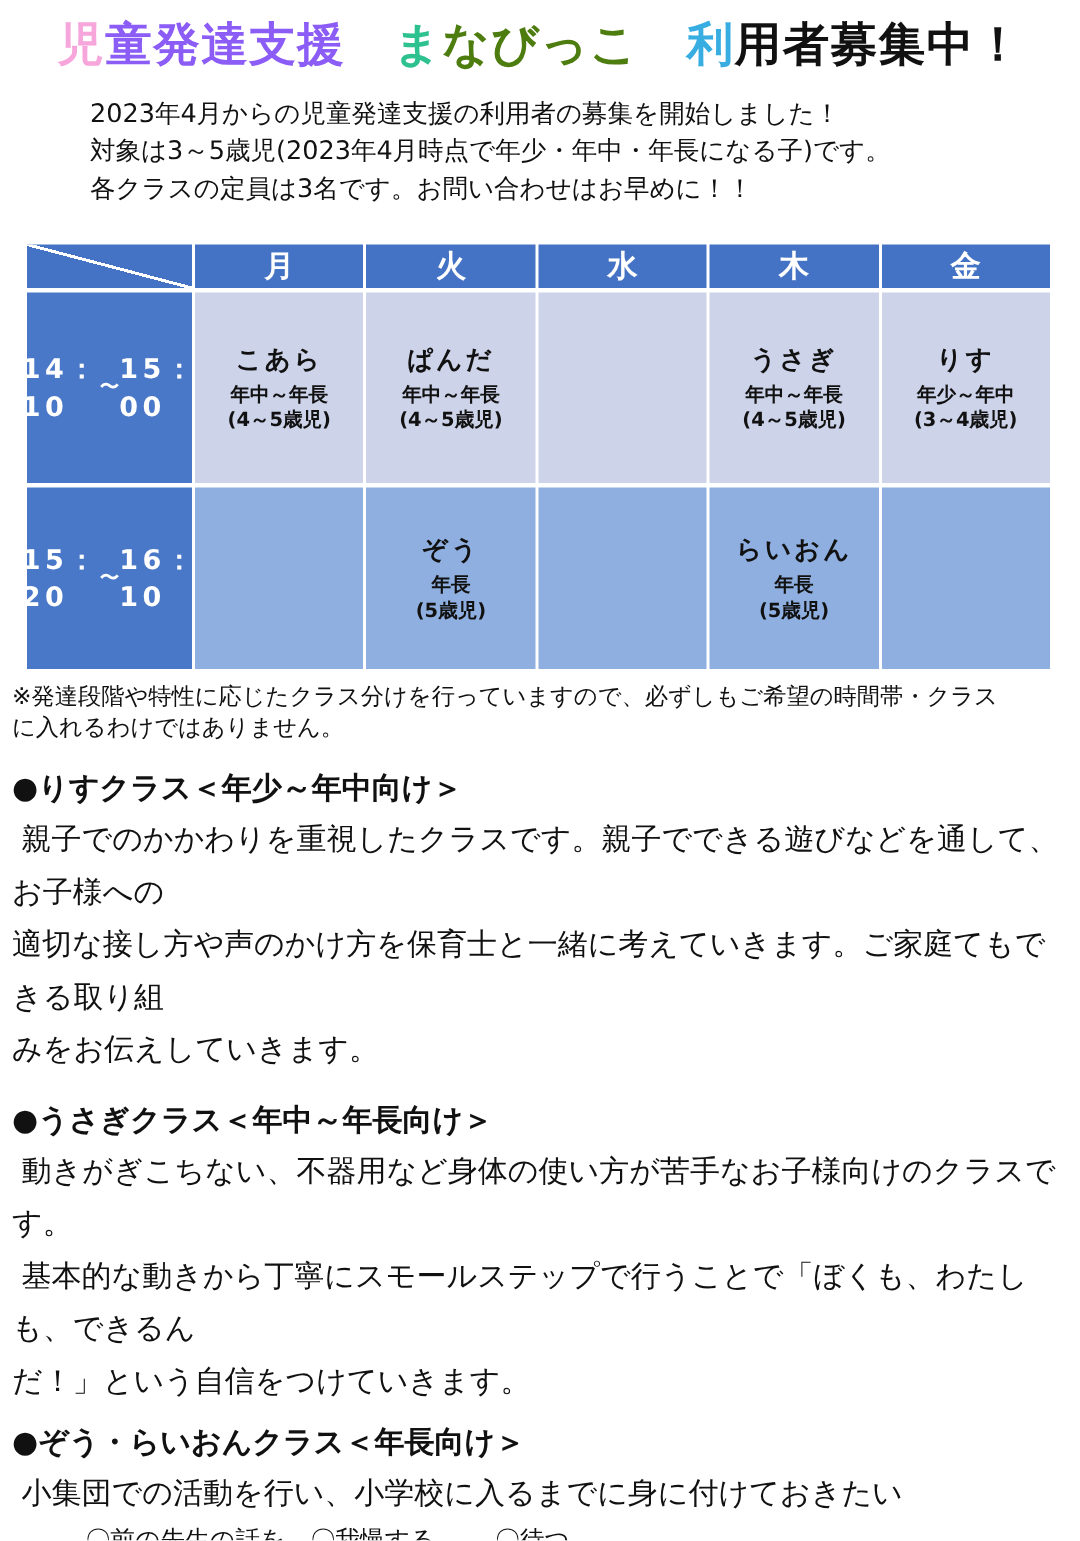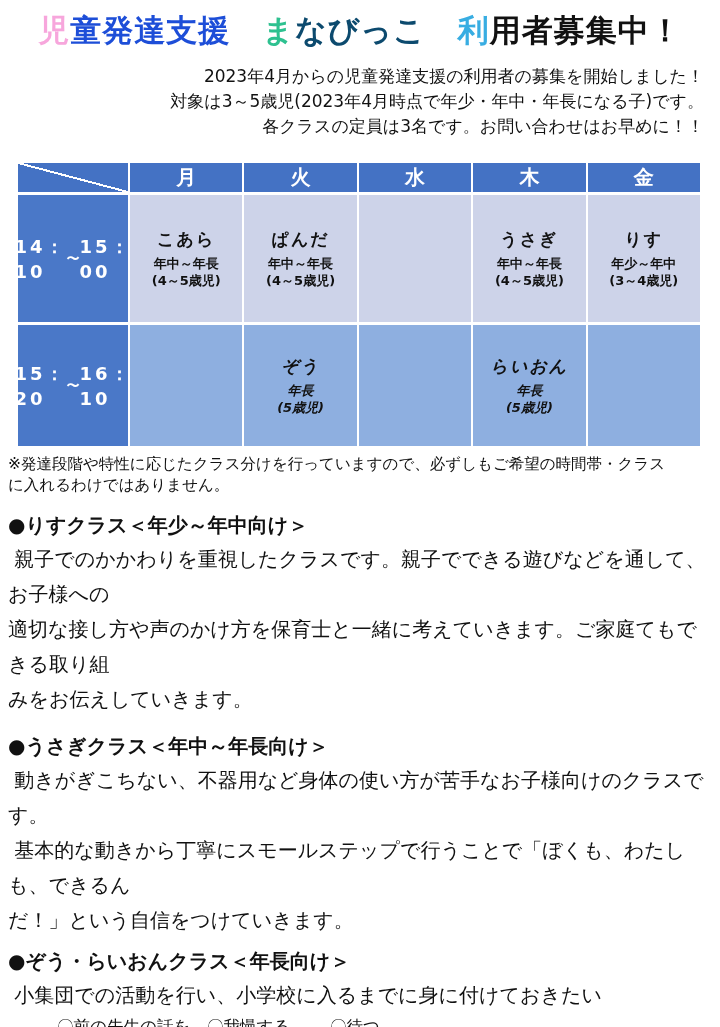--- a/index.html
+++ b/index.html
@@ -13,21 +13,21 @@
   }
   .title {
     margin:0; padding-top:10px;
     text-align:center;
     font-size:31px; font-weight:800;
     letter-spacing:1px; line-height:40px;
     white-space:nowrap;
   }
   .intro {
     margin:14px 16px 0 60px;
-    font-size:17px; line-height:25px;text-align:right;
+    font-size:17px; line-height:25px;
   }
   .intro .line { display:block; }
 
   
   .schedule {
     margin:24px 20px 0 18px;
     display:grid;
     grid-template-columns:110px repeat(5, 1fr);
     grid-template-rows:29px 127px 121px;
     gap:3px 2px;
@@ -48,21 +48,21 @@
     color:#fff;
     display:flex; flex-direction:row; align-items:center; justify-content:center;
     font-size:18px; font-weight:600; letter-spacing:3px; line-height:25px;
   }
   .time .tilde { font-size:13px; line-height:15px; letter-spacing:0; }
   .slot {
     display:flex; flex-direction:column; justify-content:center;
     text-align:center;
   }
   .slot.r1 { background:var(--row1-bg,#cdd3e9); }
-  .slot.r2 { background:var(--row2-bg,#8eafe0);font-style:italic; }
+  .slot.r2 { background:var(--row2-bg,#8eafe0); }
   .diag {
     background-image:linear-gradient(to bottom right,
       transparent calc(50% - 1px), var(--line-white,#fff) calc(50% - 1px),
       var(--line-white,#fff) calc(50% + 1px), transparent calc(50% + 1px));
   }
   .animal { font-size:17px; font-weight:800; margin-bottom:4px; letter-spacing:2px; }
   .range  { font-size:13px; font-weight:700; line-height:17px; }
 
   
   .note {
@@ -87,21 +87,21 @@
     grid-template-columns:150px 123px 1fr;
     row-gap:4px;
     font-size:16.5px; line-height:24px;
   }
 </style>
 </head>
 <body>
 
 <div class="page">
 
-  <h1 class="title"><span style="color: rgb(247, 166, 220);">児</span><span style="color: #1d4ed8;">童発達支援　</span><span style="color: rgb(46, 193, 144);">ま</span><span style="color: #0c4a6e;">なびっこ　</span><span style="color: rgb(56, 173, 226);">利</span><span style="color: rgb(17, 17, 17);">用者募集中！</span></h1>
+  <h1 class="title"><span style="color: rgb(247, 166, 220);">児</span><span style="color: #8b5cf6;">童発達支援　</span><span style="color: rgb(46, 193, 144);">ま</span><span style="color: #4d7c0f;">なびっこ　</span><span style="color: rgb(56, 173, 226);">利</span><span style="color: rgb(17, 17, 17);">用者募集中！</span></h1>
 
   <p class="intro">
     <span class="line">2023年4月からの児童発達支援の利用者の募集を開始しました！</span>
     <span class="line">対象は3～5歳児(2023年4月時点で年少・年中・年長になる子)です。</span>
     <span class="line">各クラスの定員は3名です。お問い合わせはお早めに！！</span>
   </p>
 
   <div class="schedule">
 
     <div class="cell head corner"></div>

